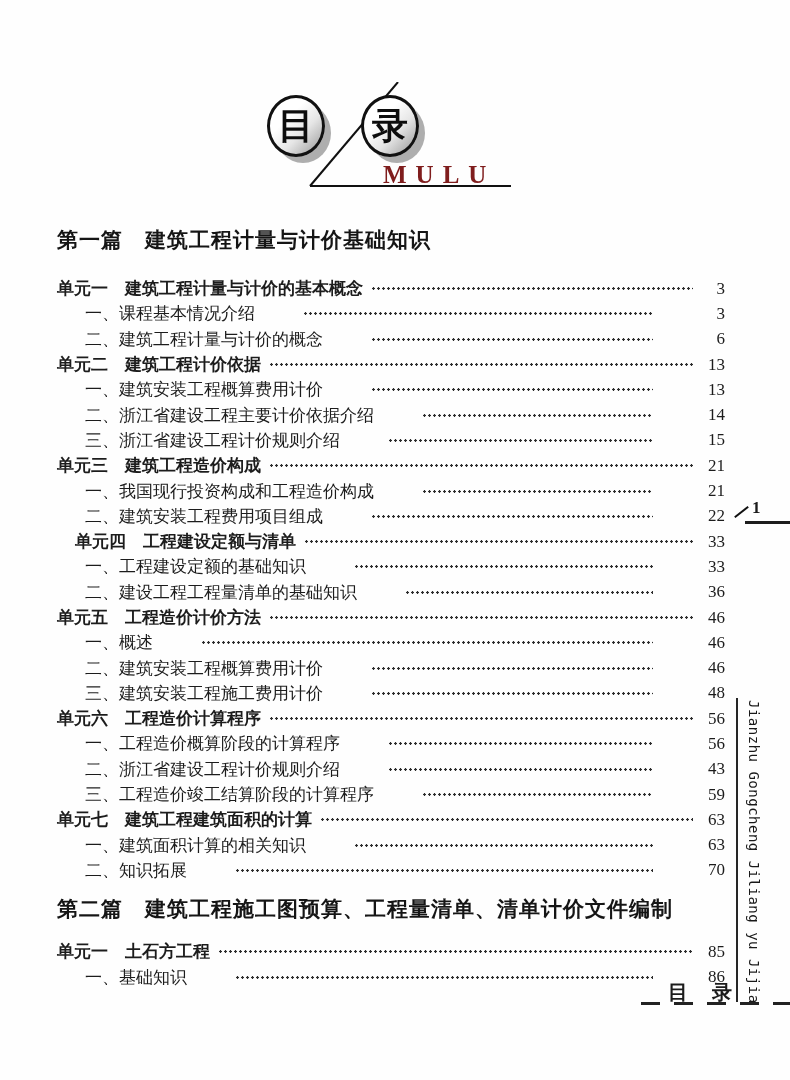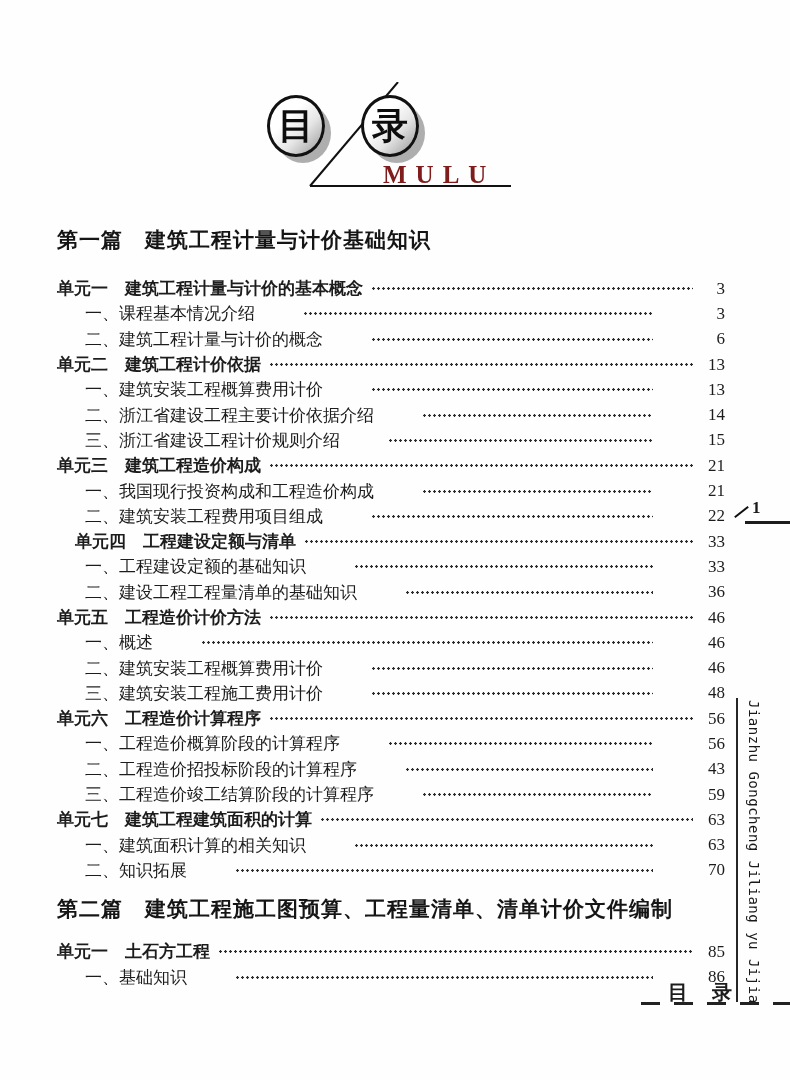--- a/index.html
+++ b/index.html
@@ -192,21 +192,21 @@
     <span class="toc-label">单元六　工程造价计算程序</span>
     <span class="leader"></span>
     <span class="toc-page">56</span>
   </div>
         <div class="toc-row sub">
     <span class="toc-label">一、工程造价概算阶段的计算程序</span>
     <span class="leader"></span>
     <span class="toc-page">56</span>
   </div>
         <div class="toc-row sub">
-    <span class="toc-label">二、工程造价招投标阶段的计算程序</span>
+    <span class="toc-label">二、浙江省建设工程计价规则介绍</span>
     <span class="leader"></span>
     <span class="toc-page">43</span>
   </div>
         <div class="toc-row sub">
     <span class="toc-label">三、工程造价竣工结算阶段的计算程序</span>
     <span class="leader"></span>
     <span class="toc-page">59</span>
   </div>
         <div class="toc-row unit">
     <span class="toc-label">单元七　建筑工程建筑面积的计算</span>

